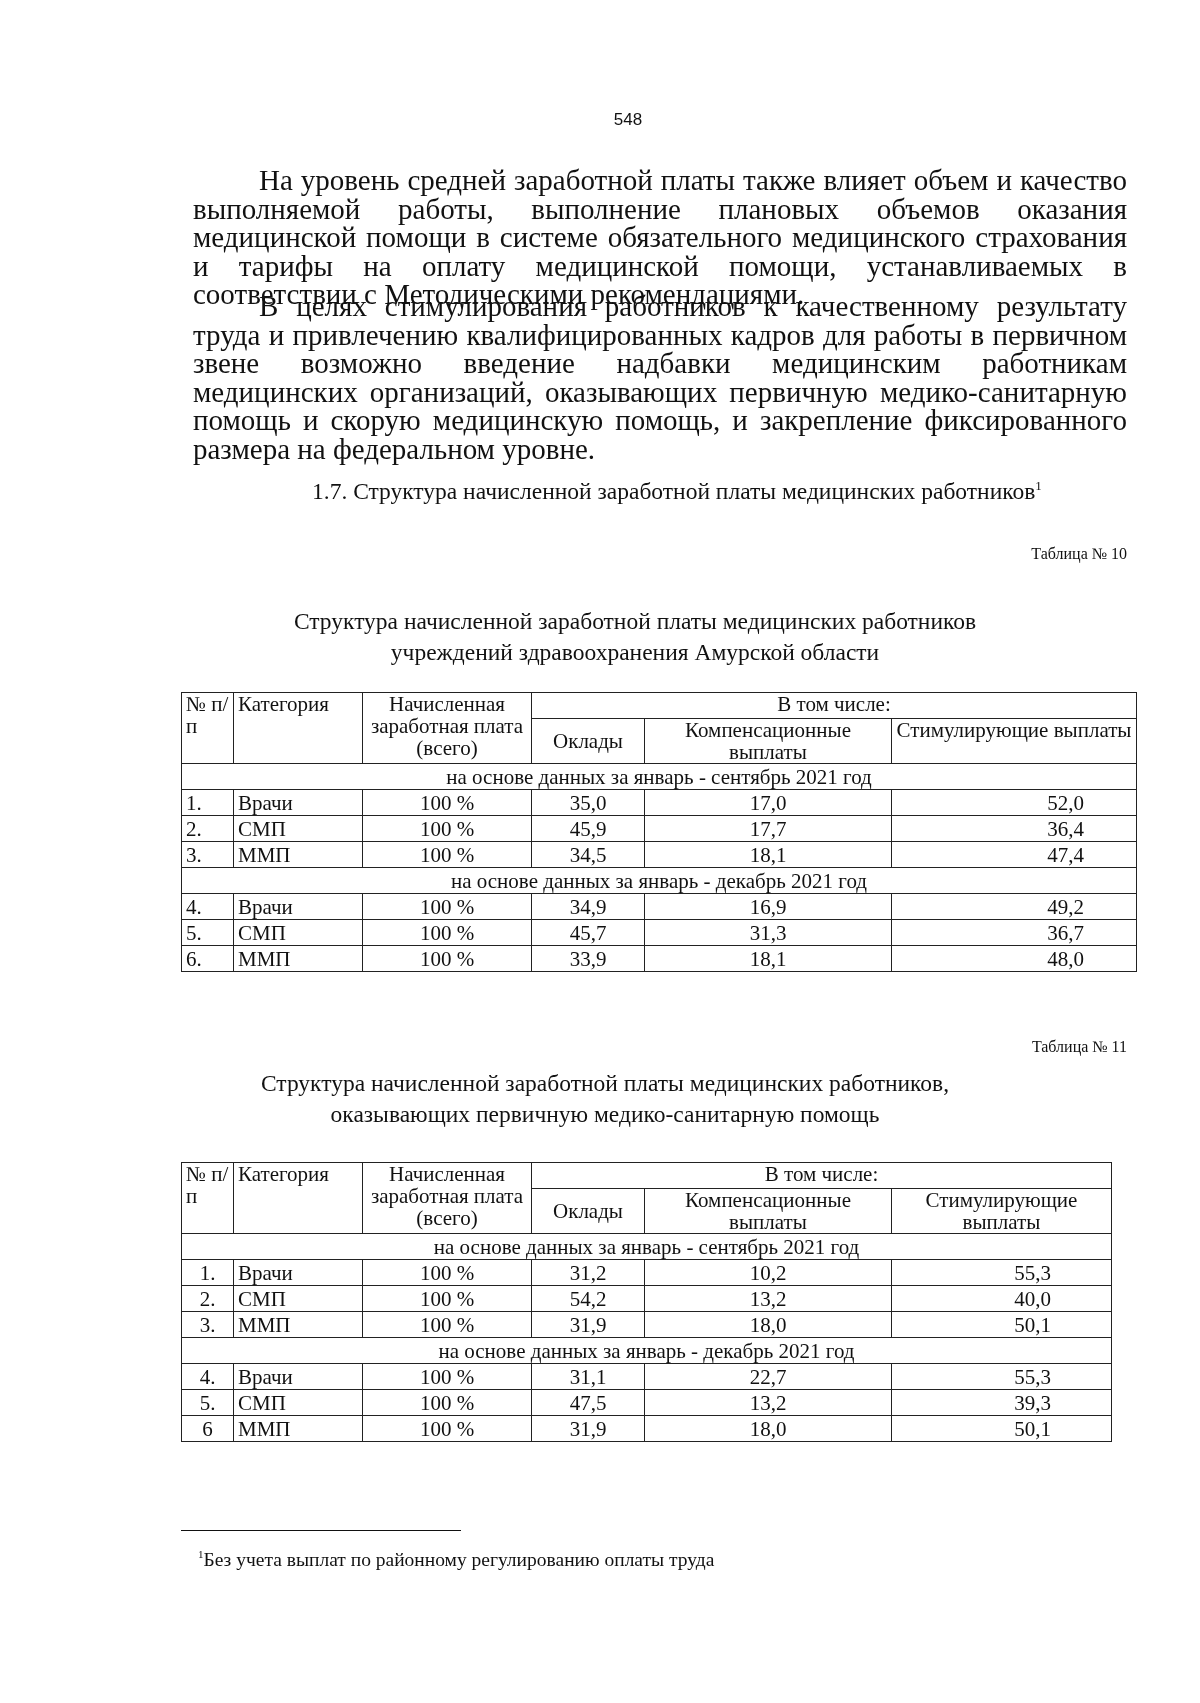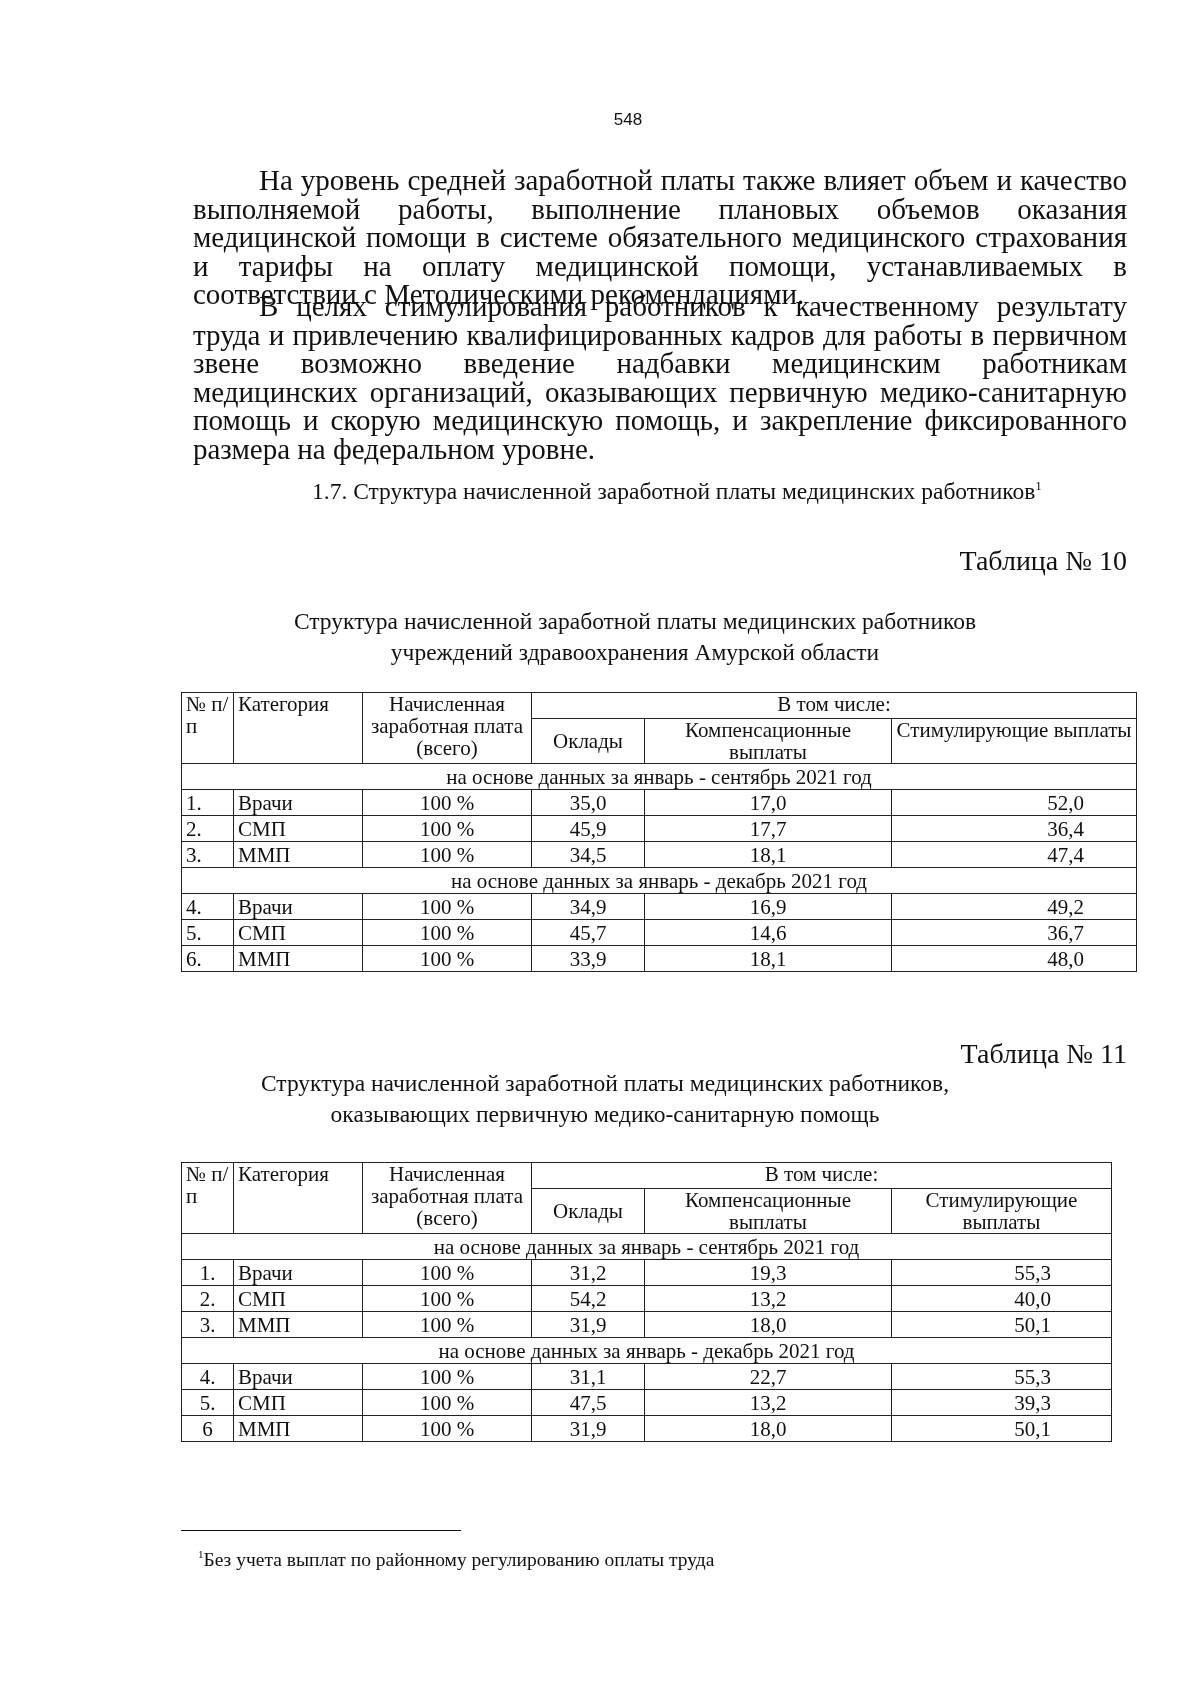--- a/index.html
+++ b/index.html
@@ -6,21 +6,21 @@
   body { width: 1200px; height: 1703px; position: relative; overflow: hidden;
          font-family: "Liberation Serif", "DejaVu Serif", serif; color: #111; }
   .page-num { position: absolute; top: 110px; left: 0; width: 1200px; text-align: center;
               font-family: "Liberation Sans", "DejaVu Sans", sans-serif; font-size: 17px; padding-left: 28px; }
   .body-text { position: absolute; left: 193px; width: 934px; font-size: 29px; line-height: 28.6px; text-align: justify; }
   .body-text p { margin: 0; text-indent: 66px; }
   .p1 { top: 166px; }
   .p2 { top: 292px; }
   .section-title { position: absolute; top: 478px; left: 312px; font-size: 23.5px; }
   .section-title sup { font-size: 13px; }
-  .table-label { position: absolute; right: 73px; font-size: 28px; }
+  .table-label { position: absolute; right: 73px; font-size: 16px; }
   .tl10 { top: 545px; }
   .tl11 { top: 1038px; }
   .table-caption { position: absolute; left: 0; width: 1200px; text-align: center; font-size: 23.5px; line-height: 31px; }
   .tc10 { top: 606px; left: 35px; }
   .tc11 { top: 1068px; left: 5px; }
   table.data { position: absolute; border-collapse: collapse; font-size: 21px; }
   table.data td { border: 1.4px solid #222; padding: 0 4px; height: 25px; line-height: 22px; }
   .t10 { top: 692px; left: 181px; width: 956px; }
   .t11 { top: 1162px; left: 181px; width: 931px; }
   .hdr td { text-align: center; vertical-align: top; }
@@ -109,21 +109,21 @@
     <td class="c-total">100 %</td>
     <td class="v-okl">34,9</td>
     <td class="v-comp">16,9</td>
     <td class="v-stim">49,2</td>
   </tr>
   <tr>
     <td>5.</td>
     <td>СМП</td>
     <td class="c-total">100 %</td>
     <td class="v-okl">45,7</td>
-    <td class="v-comp">14,6</td>
+    <td class="v-comp">31,3</td>
     <td class="v-stim">36,7</td>
   </tr>
   <tr>
     <td>6.</td>
     <td>ММП</td>
     <td class="c-total">100 %</td>
     <td class="v-okl">33,9</td>
     <td class="v-comp">18,1</td>
     <td class="v-stim">48,0</td>
   </tr>
@@ -150,21 +150,21 @@
     <td class="c-stim">Стимулирующие выплаты</td>
   </tr>
   <tr>
         <td class="period" colspan="6">на основе данных за январь - сентябрь 2021 год</td>
       </tr>
   <tr>
     <td style="text-align:center">1.</td>
     <td>Врачи</td>
     <td class="c-total">100 %</td>
     <td class="v-okl">31,2</td>
-    <td class="v-comp">19,3</td>
+    <td class="v-comp">10,2</td>
     <td class="v-stim">55,3</td>
   </tr>
   <tr>
     <td style="text-align:center">2.</td>
     <td>СМП</td>
     <td class="c-total">100 %</td>
     <td class="v-okl">54,2</td>
     <td class="v-comp">13,2</td>
     <td class="v-stim">40,0</td>
   </tr>

